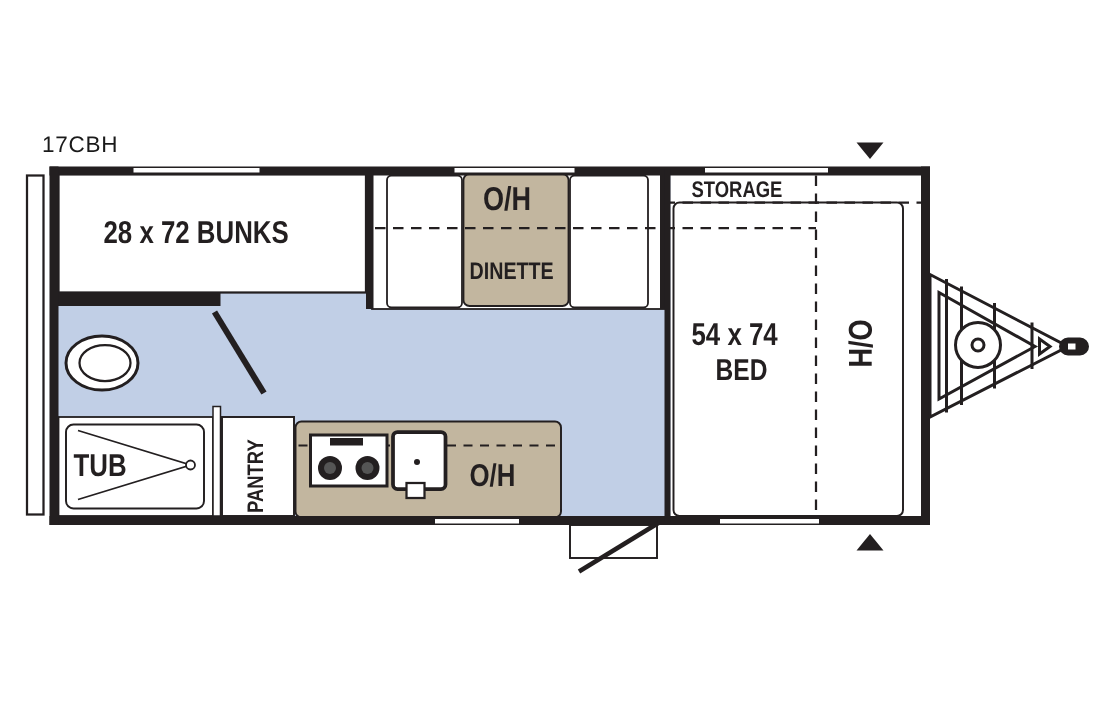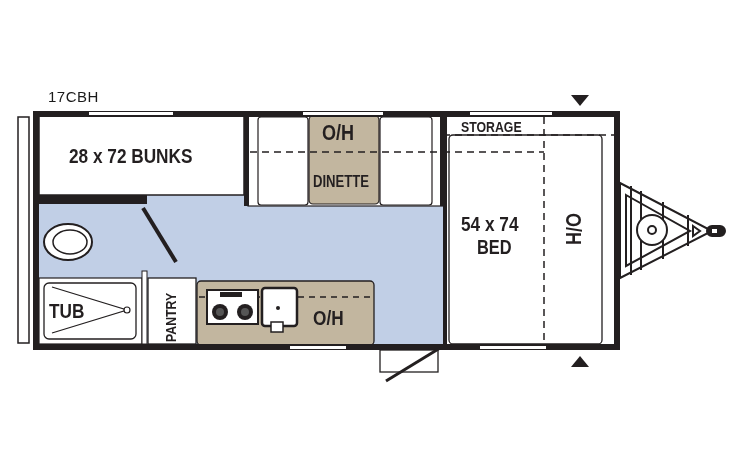--- a/index.html
+++ b/index.html
@@ -1,17 +1,17 @@
 <!DOCTYPE html>
 <html><head>
 <meta charset="utf-8">
 <style>
   html,body{margin:0;padding:0;background:#ffffff;}
   body{width:731px;height:469px;position:relative;overflow:hidden;font-family:"Liberation Sans",sans-serif;}
-  .model{position:absolute;left:28px;top:88px;font-size:15px;color:#1a1a1a;letter-spacing:0.5px;margin-left:20px;}
+  .model{position:absolute;left:28px;top:88px;font-size:15px;color:#1a1a1a;letter-spacing:0.5px;}
   svg{position:absolute;left:0;top:0;}
   .lbl{position:absolute;font-family:"Liberation Sans",sans-serif;font-weight:bold;color:#231f20;white-space:nowrap;transform:scaleX(0.82);transform-origin:left top;}
 </style>
 </head>
 <body>
 
 <div class="model">17CBH</div>
 
 <svg width="731" height="469" viewBox="0 0 731 469">
 

